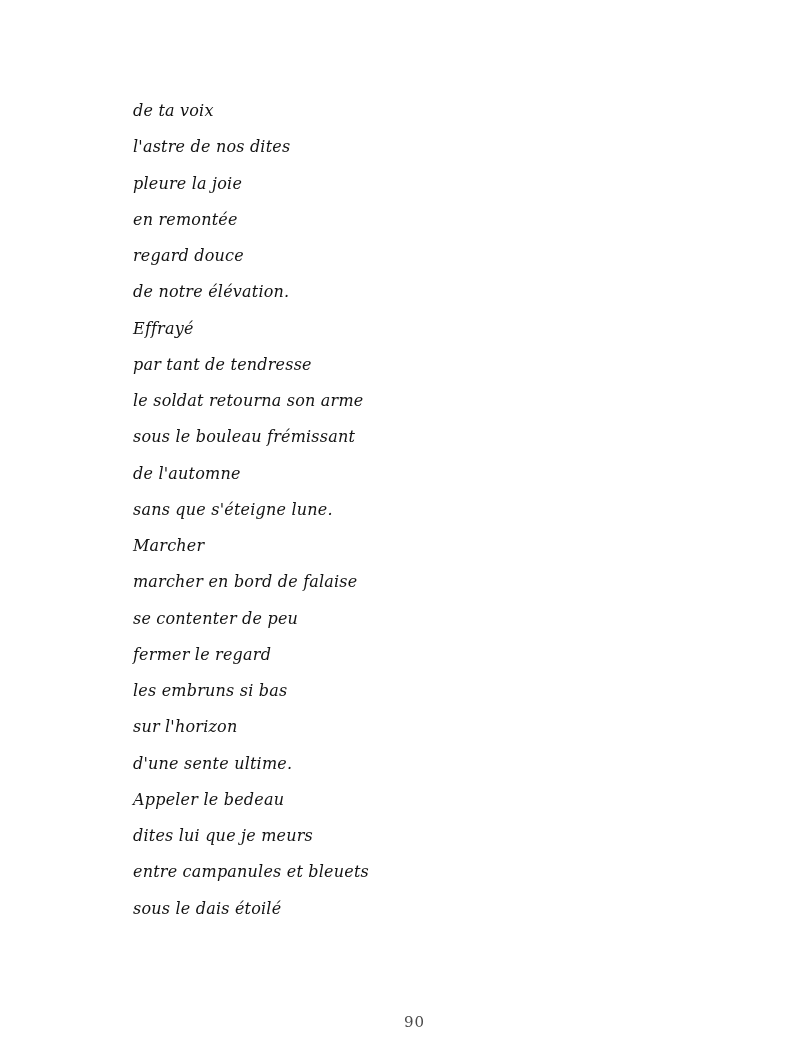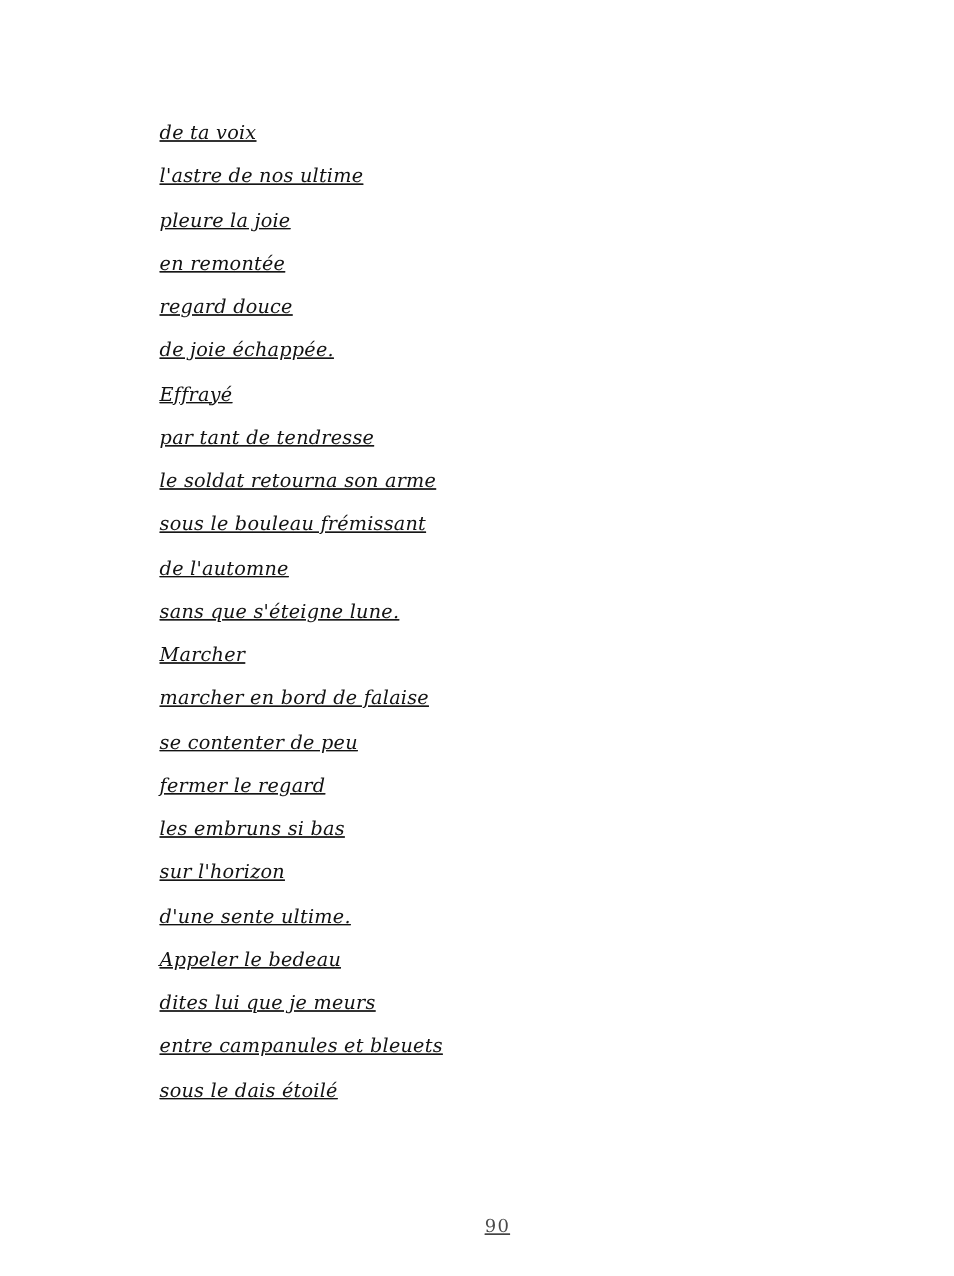--- a/index.html
+++ b/index.html
@@ -1,15 +1,15 @@
 <!DOCTYPE html>
 <html><head>
 <meta charset="utf-8">
 <style>
-  * { margin: 0; padding: 0; box-sizing: border-box; text-decoration: underline; }
+  * { margin: 0; padding: 0; box-sizing: border-box; }
   html, body {
     width: 795px;
     height: 1063px;
     background: #ffffff;
     overflow: hidden;
   }
   .page {
     position: relative;
     width: 795px;
     height: 1063px;
@@ -45,25 +45,25 @@
     color: #4a4a4a;
     letter-spacing: 1px;
   }
 </style>
 </head>
 <body>
 
 <div class="page">
   <div class="poem">
     <div class="poem-line">de ta voix</div>
-    <div class="poem-line">l'astre de nos ultime</div>
+    <div class="poem-line">l'astre de nos dites</div>
     <div class="poem-line">pleure la joie</div>
     <div class="poem-line">en remontée</div>
     <div class="poem-line">regard douce</div>
-    <div class="poem-line">de joie échappée.</div>
+    <div class="poem-line">de notre élévation.</div>
     <div class="poem-line">Effrayé</div>
     <div class="poem-line">par tant de tendresse</div>
     <div class="poem-line">le soldat retourna son arme</div>
     <div class="poem-line">sous le bouleau frémissant</div>
     <div class="poem-line">de l'automne</div>
     <div class="poem-line">sans que s'éteigne lune.</div>
     <div class="poem-line">Marcher</div>
     <div class="poem-line">marcher en bord de falaise</div>
     <div class="poem-line">se contenter de peu</div>
     <div class="poem-line">fermer le regard</div>

